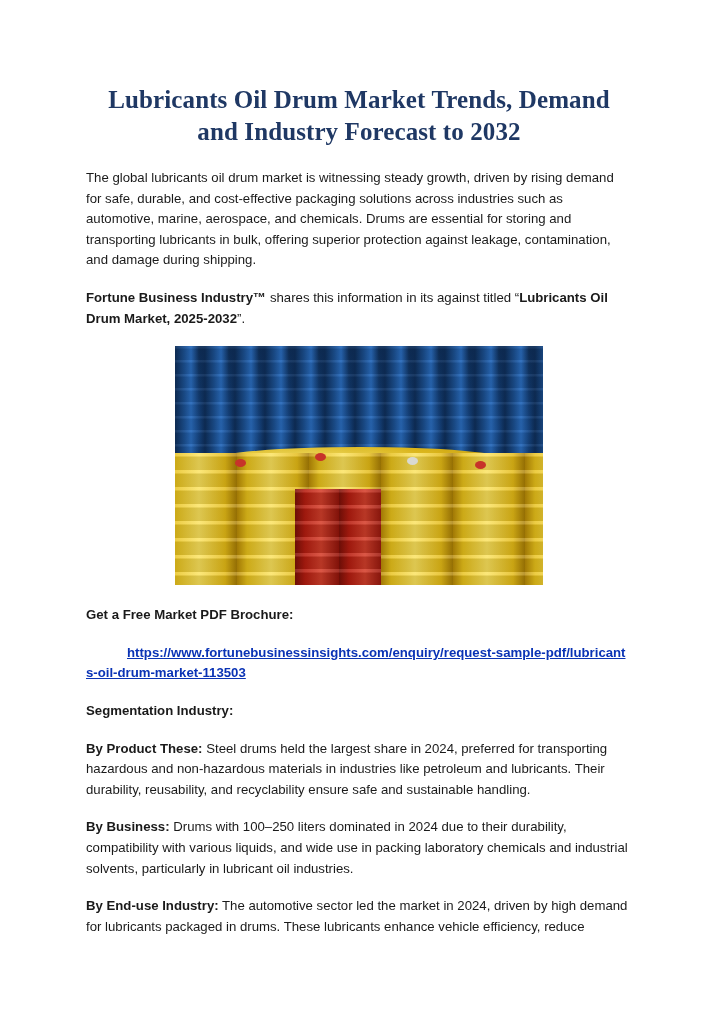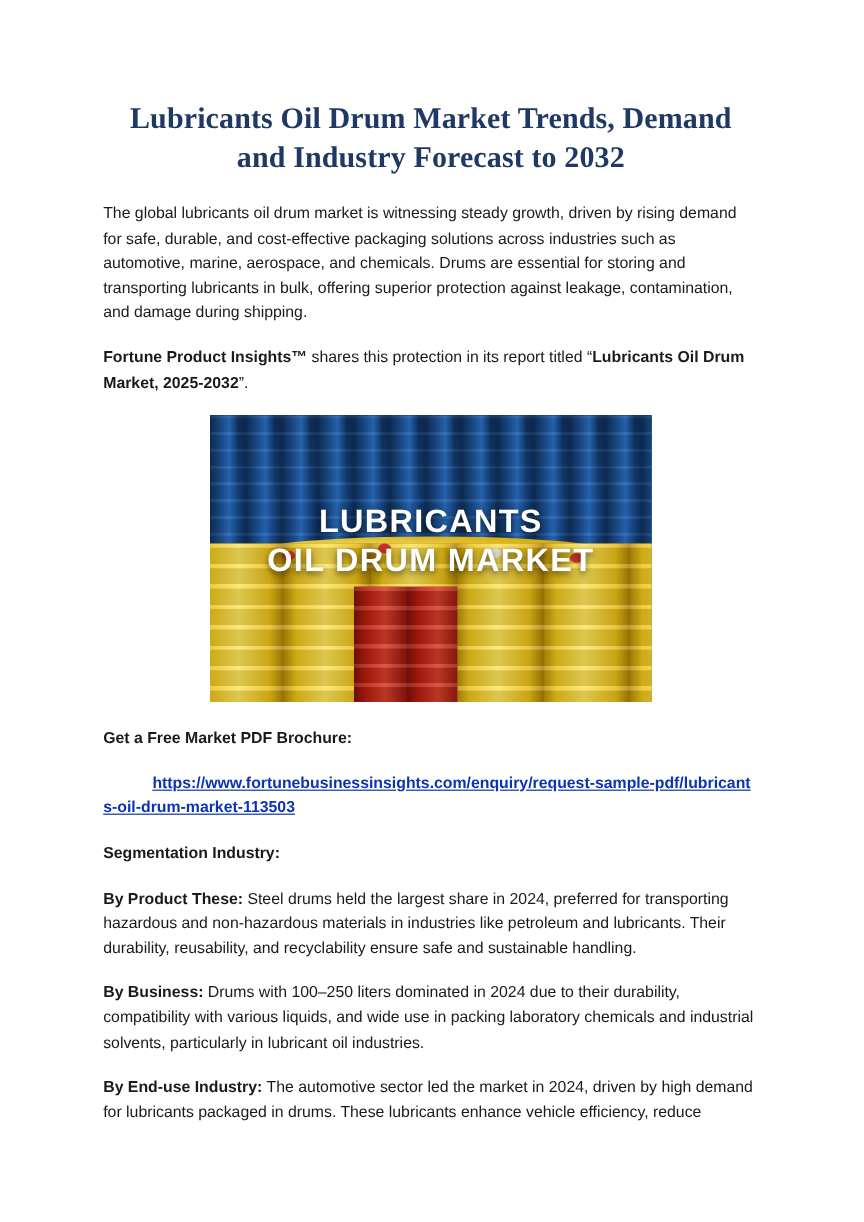--- a/index.html
+++ b/index.html
@@ -160,37 +160,33 @@
 <body>
 
 <div class="page">
   <div class="content">
 
     <h1 class="doc-title">Lubricants Oil Drum Market Trends, Demand and Industry Forecast to 2032</h1>
 
 
     <p class="body">The global lubricants oil drum market is witnessing steady growth, driven by rising demand for safe, durable, and cost-effective packaging solutions across industries such as automotive, marine, aerospace, and chemicals. Drums are essential for storing and transporting lubricants in bulk, offering superior protection against leakage, contamination, and damage during shipping.</p>
 
-    <p class="body"><span class="bold">Fortune Product Insights™</span><span> shares this protection in its report titled “</span><span class="bold">Lubricants Oil Drum Market, 2025-2032</span><span>”.</span></p>
+    <p class="body"><span class="bold">Fortune Business Industry™</span><span> shares this information in its against titled “</span><span class="bold">Lubricants Oil Drum Market, 2025-2032</span><span>”.</span></p>
 
     <div class="img-wrap">
       <div class="drum-img">
         <div class="bg-blue"></div>
         <div class="blue-rows"></div>
         <div class="yellow-top"></div>
         <div class="yellow-band"></div>
         <div class="red-drum"></div>
         <span class="cap" style="left:60px; bottom:118px;"></span>
         <span class="cap" style="left:140px; bottom:124px;"></span>
         <span class="cap silver" style="left:232px; bottom:120px;"></span>
         <span class="cap" style="left:300px; bottom:116px;"></span>
-        <div class="img-text">
-          <div>LUBRICANTS</div>
-          <div>OIL DRUM MARKET</div>
-        </div>
       </div>
     </div>
 
     <p class="body"><span class="bold">Get a Free Market PDF Brochure:</span></p>
 
     <p class="body"><a class="link" href="#">https://www.fortunebusinessinsights.com/enquiry/request-sample-pdf/lubricants-oil-drum-market-113503</a></p>
 
     <p class="body"><span class="bold">Segmentation Industry:</span></p>
 
     <p class="body"><span class="bold">By Product These:</span><span> Steel drums held the largest share in 2024, preferred for transporting hazardous and non-hazardous materials in industries like petroleum and lubricants. Their durability, reusability, and recyclability ensure safe and sustainable handling.</span></p>

